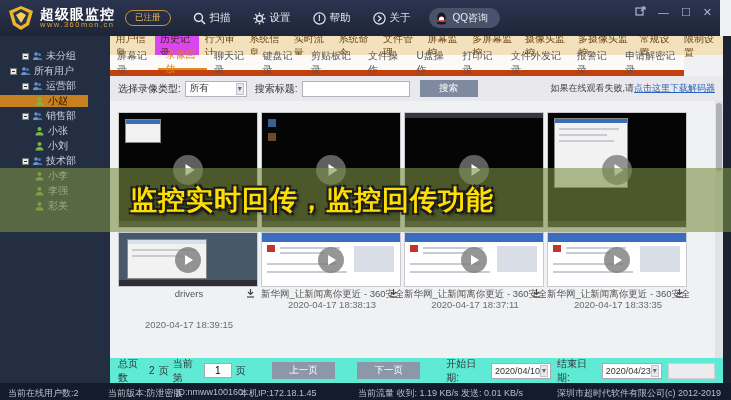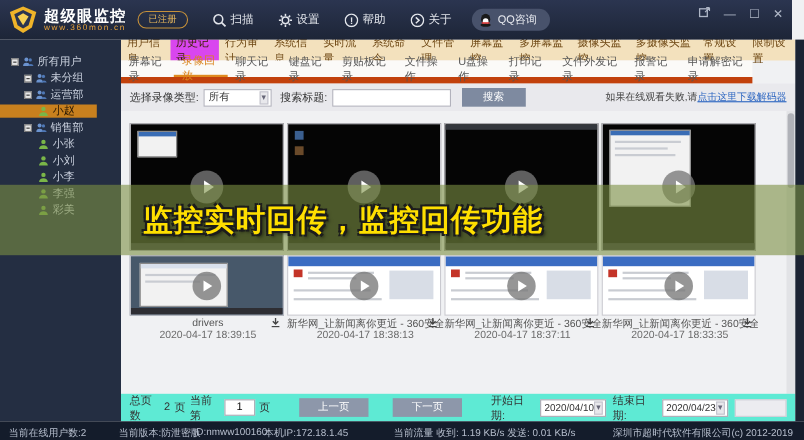--- a/index.html
+++ b/index.html
@@ -186,39 +186,39 @@
             <path d="M6 5 L10 1 M10 1 L10 4 M10 1 L7 1" stroke="#aeb6c6" stroke-width="1.1" fill="none"></path>
           </svg></span>
       <span>—</span>
       <span>☐</span>
       <span>✕</span>
     </div>
   </div>
 
   <div class="sidebar">
     <div class="tree">
-      <div class="trow lv0">
+      <div class="trow lv1">
         <span class="exp"></span>
         <svg class="ti" viewBox="0 0 11 11">
             <circle cx="4" cy="3" r="1.8" fill="#6b93cf"></circle>
             <circle cx="7.5" cy="3.5" r="1.5" fill="#4f78b5"></circle>
             <path d="M1 9 a3 3 0 0 1 6 0 z" fill="#6b93cf"></path>
             <path d="M5.5 9 a2.6 2.6 0 0 1 5 0 z" fill="#4f78b5"></path>
           </svg>
-        <span>所有用户</span>
-      </div>
-      <div class="trow lv1">
+        <span>未分组</span>
+      </div>
+      <div class="trow lv0">
         <span class="exp"></span>
         <svg class="ti" viewBox="0 0 11 11">
             <circle cx="4" cy="3" r="1.8" fill="#6b93cf"></circle>
             <circle cx="7.5" cy="3.5" r="1.5" fill="#4f78b5"></circle>
             <path d="M1 9 a3 3 0 0 1 6 0 z" fill="#6b93cf"></path>
             <path d="M5.5 9 a2.6 2.6 0 0 1 5 0 z" fill="#4f78b5"></path>
           </svg>
-        <span>未分组</span>
+        <span>所有用户</span>
       </div>
       <div class="trow lv1">
         <span class="exp"></span>
         <svg class="ti" viewBox="0 0 11 11">
             <circle cx="4" cy="3" r="1.8" fill="#6b93cf"></circle>
             <circle cx="7.5" cy="3.5" r="1.5" fill="#4f78b5"></circle>
             <path d="M1 9 a3 3 0 0 1 6 0 z" fill="#6b93cf"></path>
             <path d="M5.5 9 a2.6 2.6 0 0 1 5 0 z" fill="#4f78b5"></path>
           </svg>
         <span>运营部</span>
@@ -246,20 +246,30 @@
             <path d="M1.5 9.5 a4 3.5 0 0 1 8 0 z" fill="#7ab648"></path>
           </svg>
         <span>小张</span>
       </div>
       <div class="trow lv2">
         <svg class="ti" viewBox="0 0 11 11">
             <circle cx="5.5" cy="3" r="2" fill="#7ab648"></circle>
             <path d="M1.5 9.5 a4 3.5 0 0 1 8 0 z" fill="#7ab648"></path>
           </svg>
         <span>小刘</span>
+      </div>
+      <div class="trow lv1">
+        <span class="exp"></span>
+        <svg class="ti" viewBox="0 0 11 11">
+            <circle cx="4" cy="3" r="1.8" fill="#6b93cf"></circle>
+            <circle cx="7.5" cy="3.5" r="1.5" fill="#4f78b5"></circle>
+            <path d="M1 9 a3 3 0 0 1 6 0 z" fill="#6b93cf"></path>
+            <path d="M5.5 9 a2.6 2.6 0 0 1 5 0 z" fill="#4f78b5"></path>
+          </svg>
+        <span>技术部</span>
       </div>
       <div class="trow lv2">
         <svg class="ti" viewBox="0 0 11 11">
             <circle cx="5.5" cy="3" r="2" fill="#7ab648"></circle>
             <path d="M1.5 9.5 a4 3.5 0 0 1 8 0 z" fill="#7ab648"></path>
           </svg>
         <span>小李</span>
       </div>
       <div class="trow lv2">
         <svg class="ti" viewBox="0 0 11 11">
@@ -407,21 +417,21 @@
       <div class="play">
           <div class="tri"></div>
         </div>
     </div>
 
     <div class="cap" style="left:8px;">drivers</div>
     <svg class="dlicon" style="left:136px;" width="9" height="9" viewBox="0 0 9 9">
         <path d="M4.5 0 V5 M2 3 L4.5 5.5 L7 3" stroke="#444" stroke-width="1.2" fill="none"></path>
         <line x1="1" y1="8" x2="8" y2="8" stroke="#444" stroke-width="1.2"></line>
       </svg>
-    <div class="captime" style="left:8px;">2020-04-17 18:39:15</div>
+    <div class="captime" style="left:8px;margin-top:20px;">2020-04-17 18:39:15</div>
 
     <div class="cap" style="left:151px;">新华网_让新闻离你更近 - 360安全浏</div>
     <svg class="dlicon" style="left:279px;" width="9" height="9" viewBox="0 0 9 9">
         <path d="M4.5 0 V5 M2 3 L4.5 5.5 L7 3" stroke="#444" stroke-width="1.2" fill="none"></path>
         <line x1="1" y1="8" x2="8" y2="8" stroke="#444" stroke-width="1.2"></line>
       </svg>
     <div class="captime" style="left:151px;">2020-04-17 18:38:13</div>
 
     <div class="cap" style="left:294px;">新华网_让新闻离你更近 - 360安全浏</div>
     <svg class="dlicon" style="left:422px;" width="9" height="9" viewBox="0 0 9 9">

